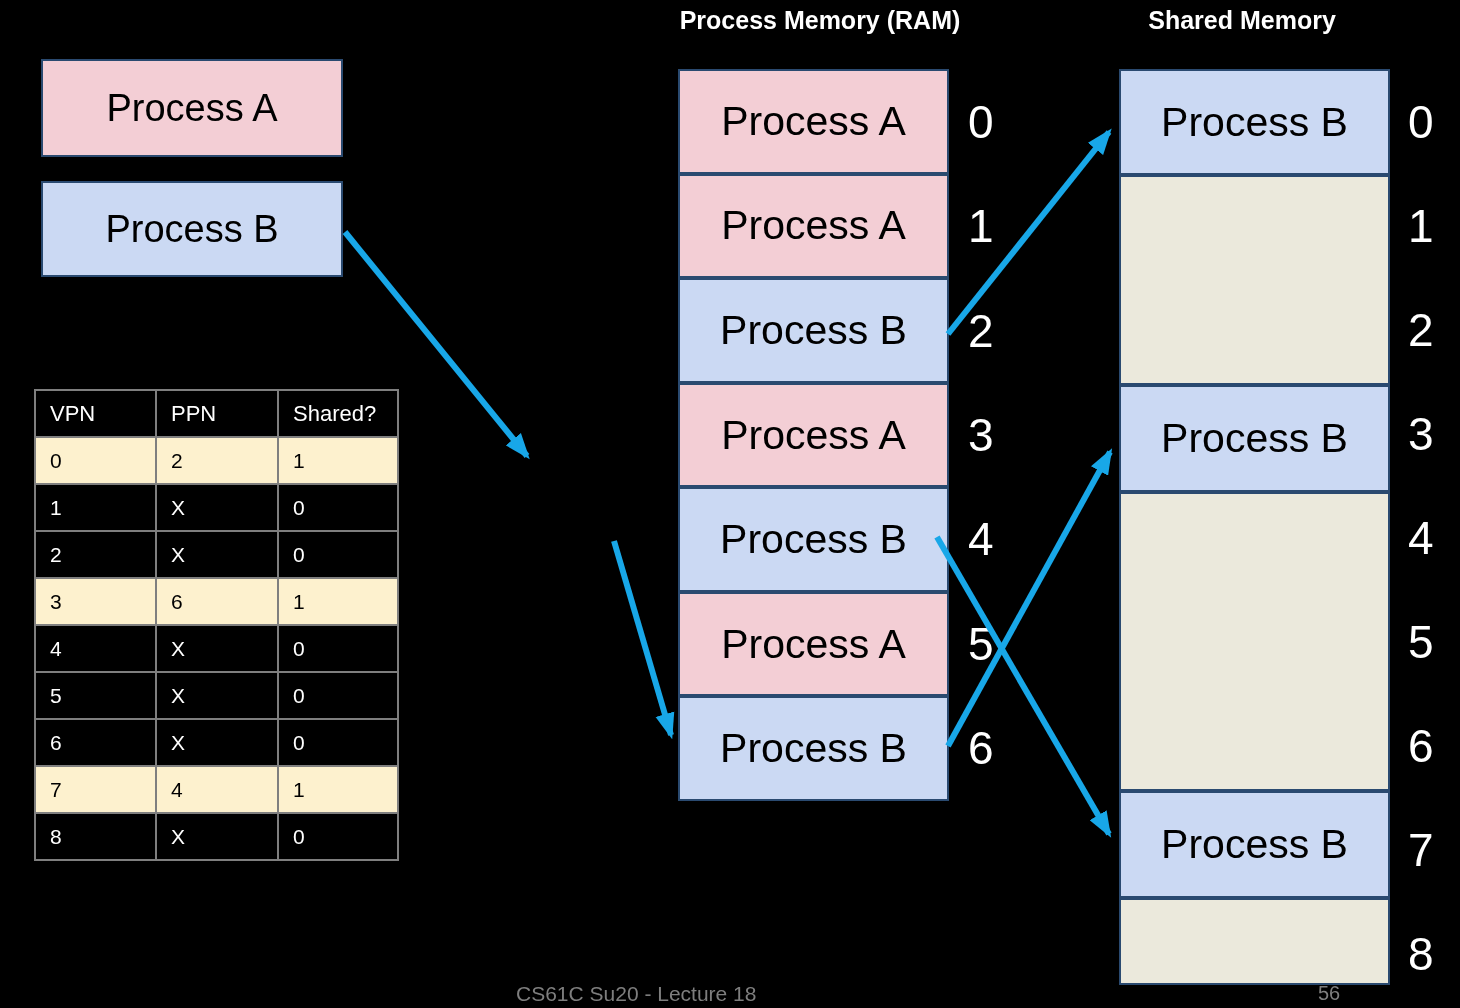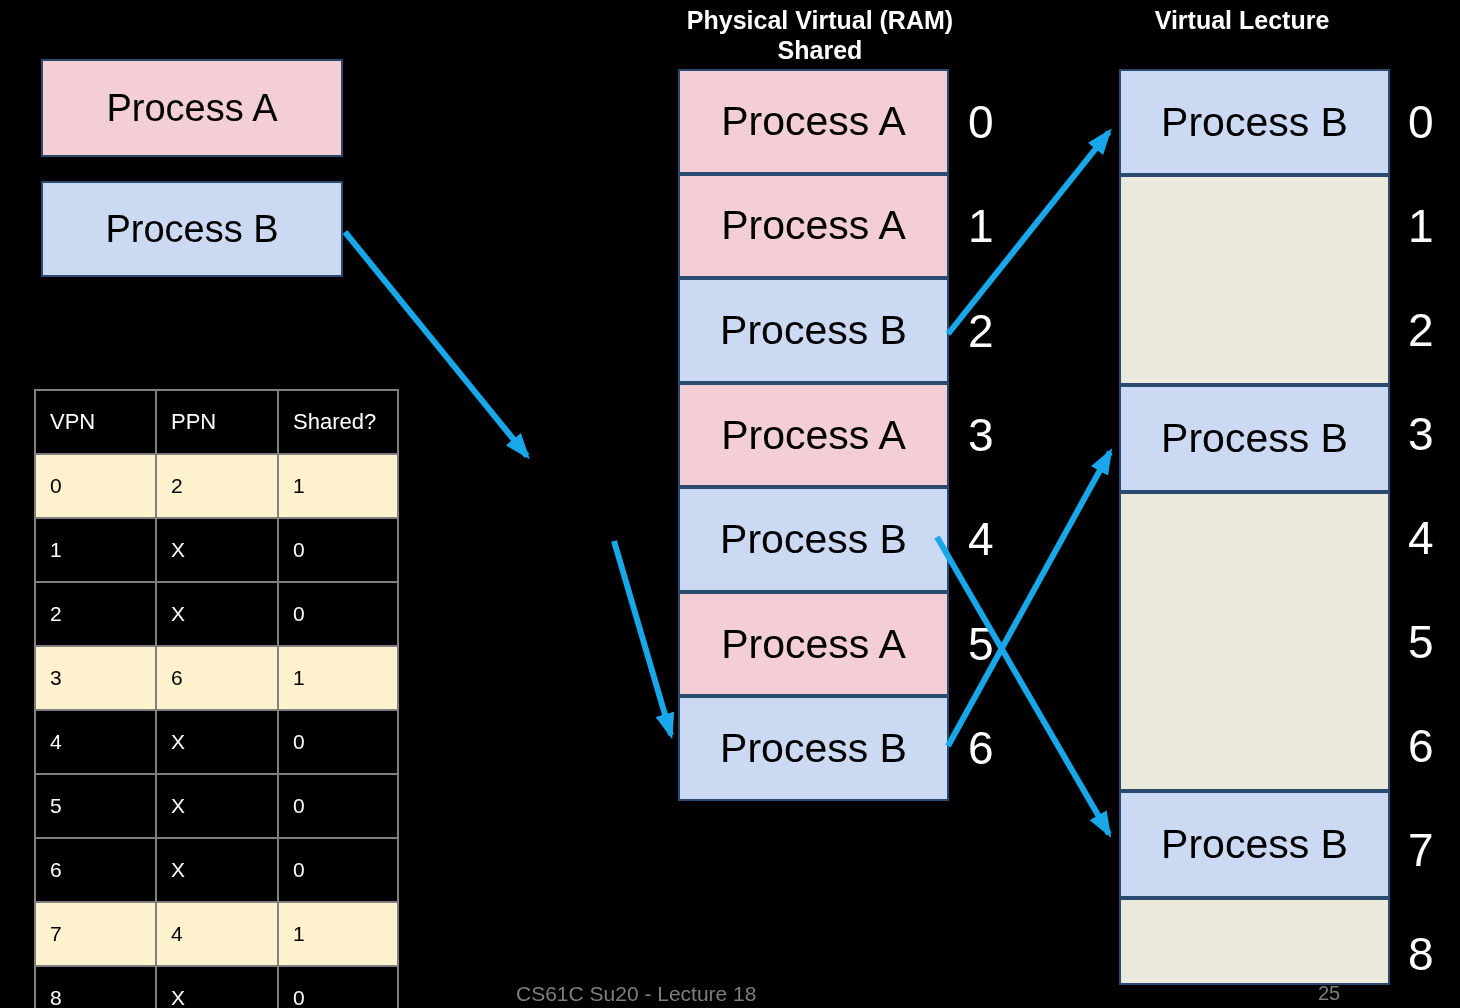--- a/index.html
+++ b/index.html
@@ -12,21 +12,21 @@
   .box-a{left:41px;top:59px;width:302px;height:98px;background:#f3ced5;}
   .box-b{left:41px;top:181px;width:302px;height:96px;background:#cbd9f3;}
 
   
   .cpu{left:453px;top:464px;width:161px;height:151px;background:#ebe8dc;font-size:42px;}
 
   
   .pt{position:absolute;left:34px;top:389px;border-collapse:collapse;table-layout:fixed;}
   .pt col.c1{width:121px;} .pt col.c2{width:122px;} .pt col.c3{width:120px;}
   .pt th,.pt td{border:2px solid #7f7f7f;background:#000;color:#fff;text-align:left;
-                padding:0 0 0 14px;height:64px;font-weight:400;box-sizing:border-box;}
+                padding:0 0 0 14px;height:47px;font-weight:400;box-sizing:border-box;}
   .pt th{font-size:22px;}
   .pt td{font-size:21px;}
   .pt tr.hl td{background:#fdf1ce;color:#000;}
 
   
   .mem-title{position:absolute;top:5px;width:380px;text-align:center;color:#fff;
              font-weight:700;font-size:25px;line-height:30px;}
   .phys-title{left:630px;} .virt-title{left:1052px;}
 
   
@@ -121,22 +121,21 @@
     <tr>
       <td>8</td>
       <td>X</td>
       <td>0</td>
     </tr>
   </tbody>
     </table>
 
 
   <div class="mem-title phys-title">
-    <div>Physical Virtual (RAM)</div>
-    <div>Shared</div>
+    <div>Process Memory (RAM)</div>
   </div>
   <div class="mem-col phys-col">
     <div class="mrow row-a">
         <span>Process A</span>
       </div>
     <div class="mrow row-a">
         <span>Process A</span>
       </div>
     <div class="mrow row-b">
         <span>Process B</span>
@@ -156,21 +155,21 @@
   </div>
   <span class="idx idx-phys" style="top:92px">0</span>
   <span class="idx idx-phys" style="top:196px">1</span>
   <span class="idx idx-phys" style="top:301px">2</span>
   <span class="idx idx-phys" style="top:405px">3</span>
   <span class="idx idx-phys" style="top:509px">4</span>
   <span class="idx idx-phys" style="top:614px">5</span>
   <span class="idx idx-phys" style="top:718px">6</span>
 
   <div class="mem-title virt-title">
-    <div>Virtual Lecture</div>
+    <div>Shared Memory</div>
   </div>
   <div class="mem-col virt-col">
     <div class="mrow row-b vh0">
         <span>Process B</span>
       </div>
     <div class="mrow row-e vh1">
         <span></span>
       </div>
     <div class="mrow row-b vh2">
         <span>Process B</span>
@@ -202,15 +201,15 @@
       </marker>
     </defs>
   <line x1="345" y1="232" x2="527" y2="456" stroke="#18a7e8" marker-end="url(#ah)"></line>
       <line x1="614" y1="541" x2="671" y2="735" stroke="#18a7e8" marker-end="url(#ah)"></line>
       <line x1="948" y1="334" x2="1109" y2="132" stroke="#18a7e8" marker-end="url(#ah)"></line>
       <line x1="937" y1="537" x2="1109" y2="834" stroke="#18a7e8" marker-end="url(#ah)"></line>
       <line x1="948" y1="746" x2="1110" y2="452" stroke="#18a7e8" marker-end="url(#ah)"></line>
     </svg>
 
   <div class="footer">CS61C Su20 - Lecture 18</div>
-  <div class="pagenum">25</div>
+  <div class="pagenum">56</div>
 
 </div>
 
 </body></html>

